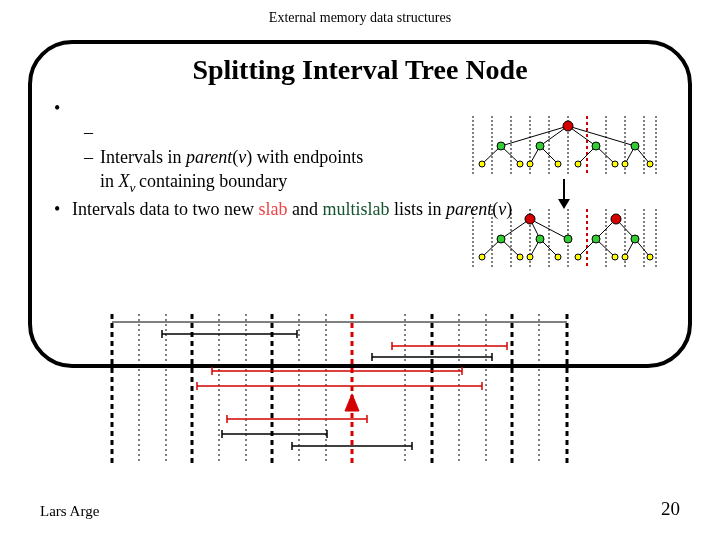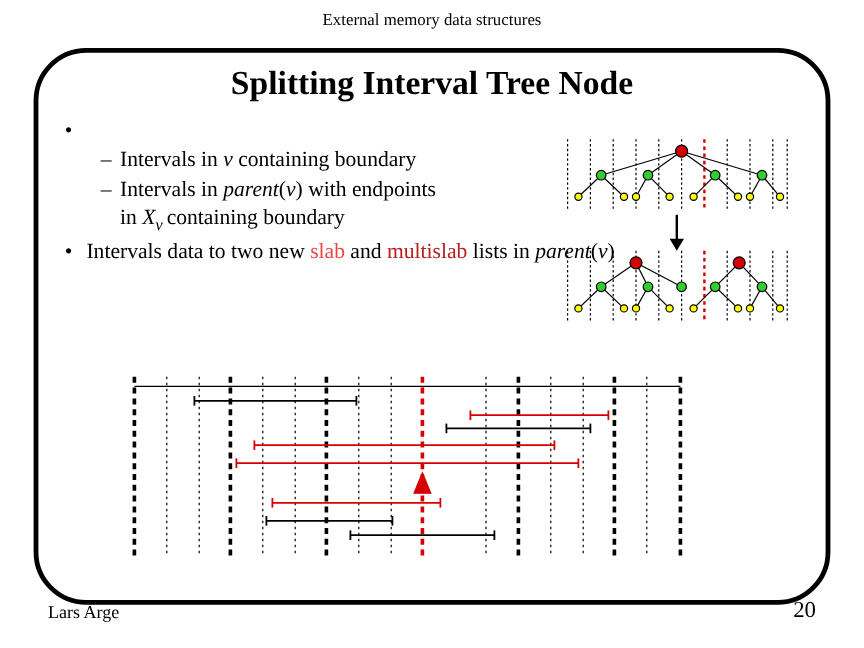--- a/index.html
+++ b/index.html
@@ -16,21 +16,21 @@
     text-align: center;
     font-size: 14px;
     padding-top: 10px;
     color: #000;
   }
   .frame {
     position: absolute;
     left: 28px;
     top: 40px;
     width: 664px;
-    height: 464px;
+    height: 328px;
     border: 4px solid #000;
     border-radius: 44px;
     box-sizing: border-box;
     padding: 10px 22px 12px 22px;
   }
   .title {
     text-align: center;
     font-size: 28px;
     font-weight: bold;
     margin: 0 0 10px 0;
@@ -75,35 +75,32 @@
 <div class="frame">
   <div class="title">Splitting Interval Tree Node</div>
 
   <div class="content">
     <ul>
       <li class="bullet-row">
         <span class="bul">•</span>
       </li>
       <li class="bullet-row sub">
         <span class="bul">–</span>
-        <span class="text-block">
-          <span>Intervals in </span><span class="italic">v</span><span> containing boundary</span>
-        </span>
       </li>
       <li class="bullet-row sub">
         <span class="bul">–</span>
         <span class="text-block">
           <span>Intervals in </span><span class="italic">parent</span><span>(</span><span class="italic">v</span><span>) with endpoints</span><br>
           <span>in </span><span class="italic">X</span><span class="subscr">v </span><span>containing boundary</span>
         </span>
       </li>
       <li class="bullet-row">
         <span class="bul">•</span>
         <span>
-          <span>Intervals data to two new </span><span style="color:#ef4444">slab</span><span> and </span><span style="color:#b91c1c">multislab</span><span> lists in </span><span class="italic">parent</span><span>(</span><span class="italic">v</span><span>)</span>
+          <span>Intervals data to two new </span><span style="color:#ef4444">slab</span><span> and </span><span style="color:#14532d">multislab</span><span> lists in </span><span class="italic">parent</span><span>(</span><span class="italic">v</span><span>)</span>
         </span>
       </li>
     </ul>
   </div>
 
   <div class="mini1">
     <svg width="190" height="60">
       <g stroke="#000" stroke-width="1" stroke-dasharray="2,2">
         <line x1="5" y1="0" x2="5" y2="60"></line>
           <line x1="24" y1="0" x2="24" y2="60"></line>

